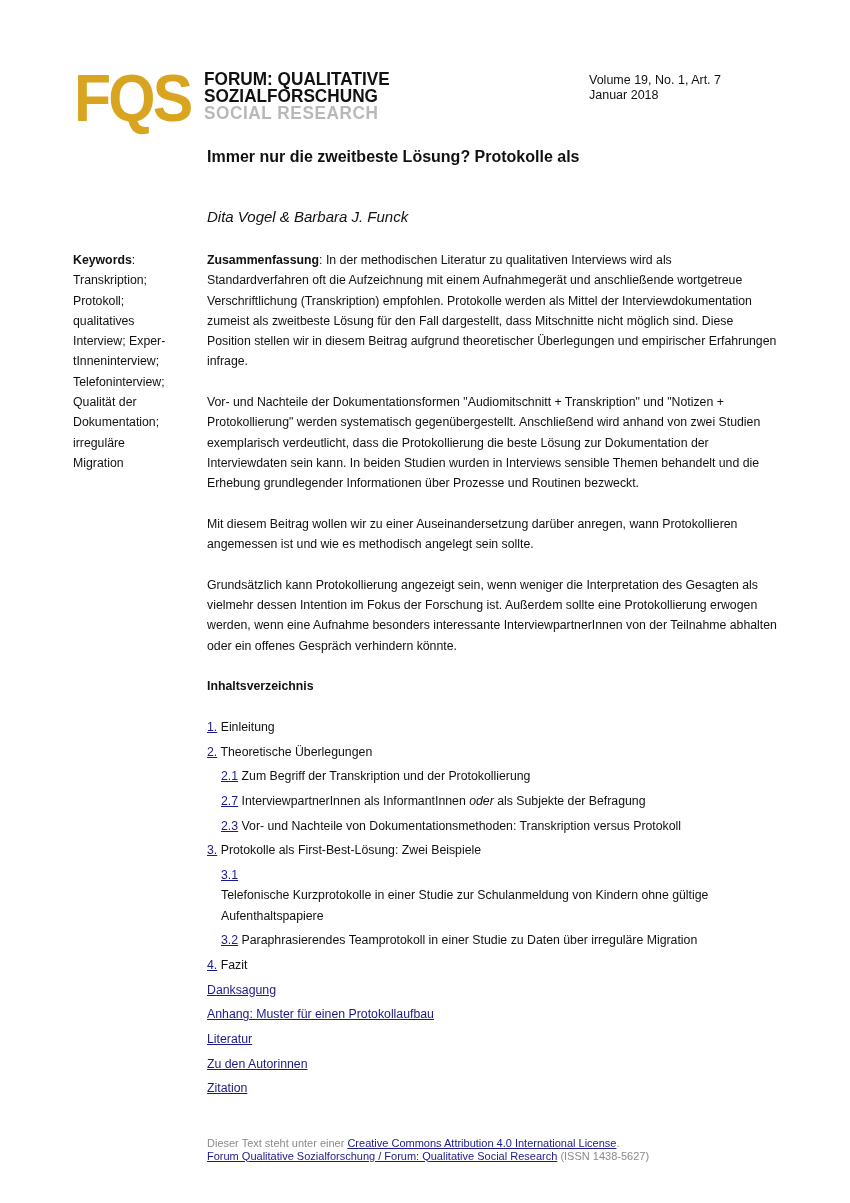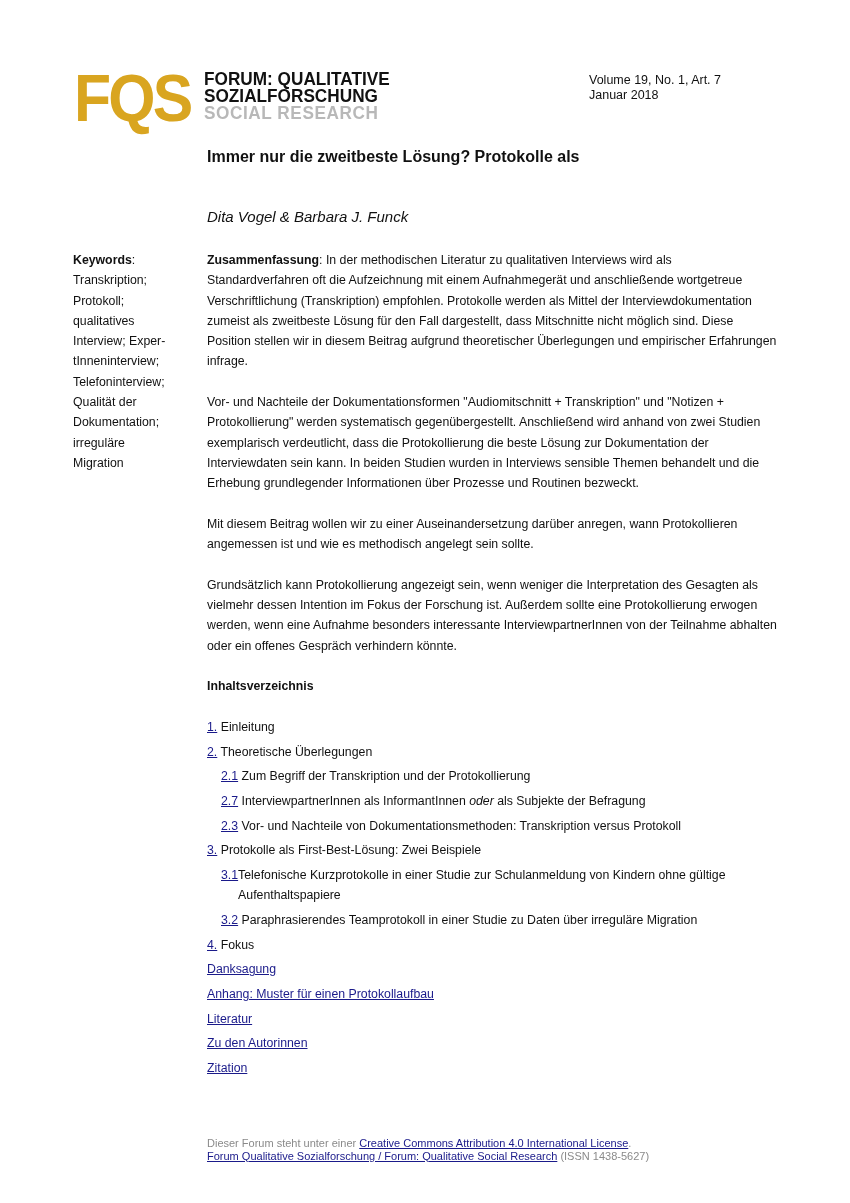--- a/index.html
+++ b/index.html
@@ -18,21 +18,21 @@
              font-size: 16px; line-height: 20px; }
     .authors { position: absolute; left: 207px; top: 208px; font-style: italic; font-size: 15px; }
     .keywords { position: absolute; left: 73px; top: 250px; width: 130px; font-size: 12.3px; line-height: 20.3px; }
     .keywords b { font-weight: bold; }
     .main { position: absolute; left: 207px; top: 250px; width: 570px; font-size: 12.3px; line-height: 20.3px; }
     .main p { margin: 0 0 20.3px 0; }
     .toc-heading { font-weight: bold; margin: 0 0 20.3px 0; }
     .toc { list-style: none; margin: 0; padding: 0; }
     .toc li { margin: 0 0 4.4px 0; }
     .toc li.sub { padding-left: 14px; }
-    .toc li.sub.wrap { display: flex; }
+    .toc li.sub.wrap { display: flex; flex-direction: column; }
     .toc li.sub.wrap .t { display: block; }
     a, .lnk { color: #1a1a8a; text-decoration: underline; }
     .footer { position: absolute; left: 207px; top: 1137px; font-size: 11px; line-height: 12.5px; color: #8a8a8a; }
     .footer .lnk { color: #1a1a8a; }
   </style>
 </head>
 <body>
 
 <div class="logo">
   <div class="logo-fqs">FQS</div>
@@ -81,25 +81,25 @@
     <li><a href="#">2.</a> <span>Theoretische Überlegungen</span></li>
     <li class="sub"><a href="#">2.1</a> <span>Zum Begriff der Transkription und der Protokollierung</span></li>
     <li class="sub"><a href="#">2.7</a> <span><span>InterviewpartnerInnen als InformantInnen </span><i>oder</i><span> als Subjekte der Befragung</span></span></li>
     <li class="sub"><a href="#">2.3</a> <span>Vor- und Nachteile von Dokumentationsmethoden: Transkription versus Protokoll</span></li>
     <li><a href="#">3.</a> <span>Protokolle als First-Best-Lösung: Zwei Beispiele</span></li>
     <li class="sub wrap">
         <a href="#" style="flex:0 0 auto;">3.1</a>
         <span class="t" style="margin-left:0;">Telefonische Kurzprotokolle in einer Studie zur Schulanmeldung von Kindern ohne gültige Aufenthaltspapiere</span>
       </li>
     <li class="sub"><a href="#">3.2</a> <span>Paraphrasierendes Teamprotokoll in einer Studie zu Daten über irreguläre Migration</span></li>
-    <li><a href="#">4.</a> <span>Fokus</span></li>
+    <li><a href="#">4.</a> <span>Fazit</span></li>
     <li><a href="#">Danksagung</a></li>
     <li><a href="#">Anhang: Muster für einen Protokollaufbau</a></li>
     <li><a href="#">Literatur</a></li>
     <li><a href="#">Zu den Autorinnen</a></li>
     <li><a href="#">Zitation</a></li>
   </ul>
 </div>
 
 <div class="footer">
-  <div><span>Dieser Forum steht unter einer </span><a href="#" class="lnk">Creative Commons Attribution 4.0 International License</a><span>.</span></div>
+  <div><span>Dieser Text steht unter einer </span><a href="#" class="lnk">Creative Commons Attribution 4.0 International License</a><span>.</span></div>
   <div><a href="#" class="lnk">Forum Qualitative Sozialforschung / Forum: Qualitative Social Research</a><span> (ISSN 1438-5627)</span></div>
 </div>
 
 </body></html>

